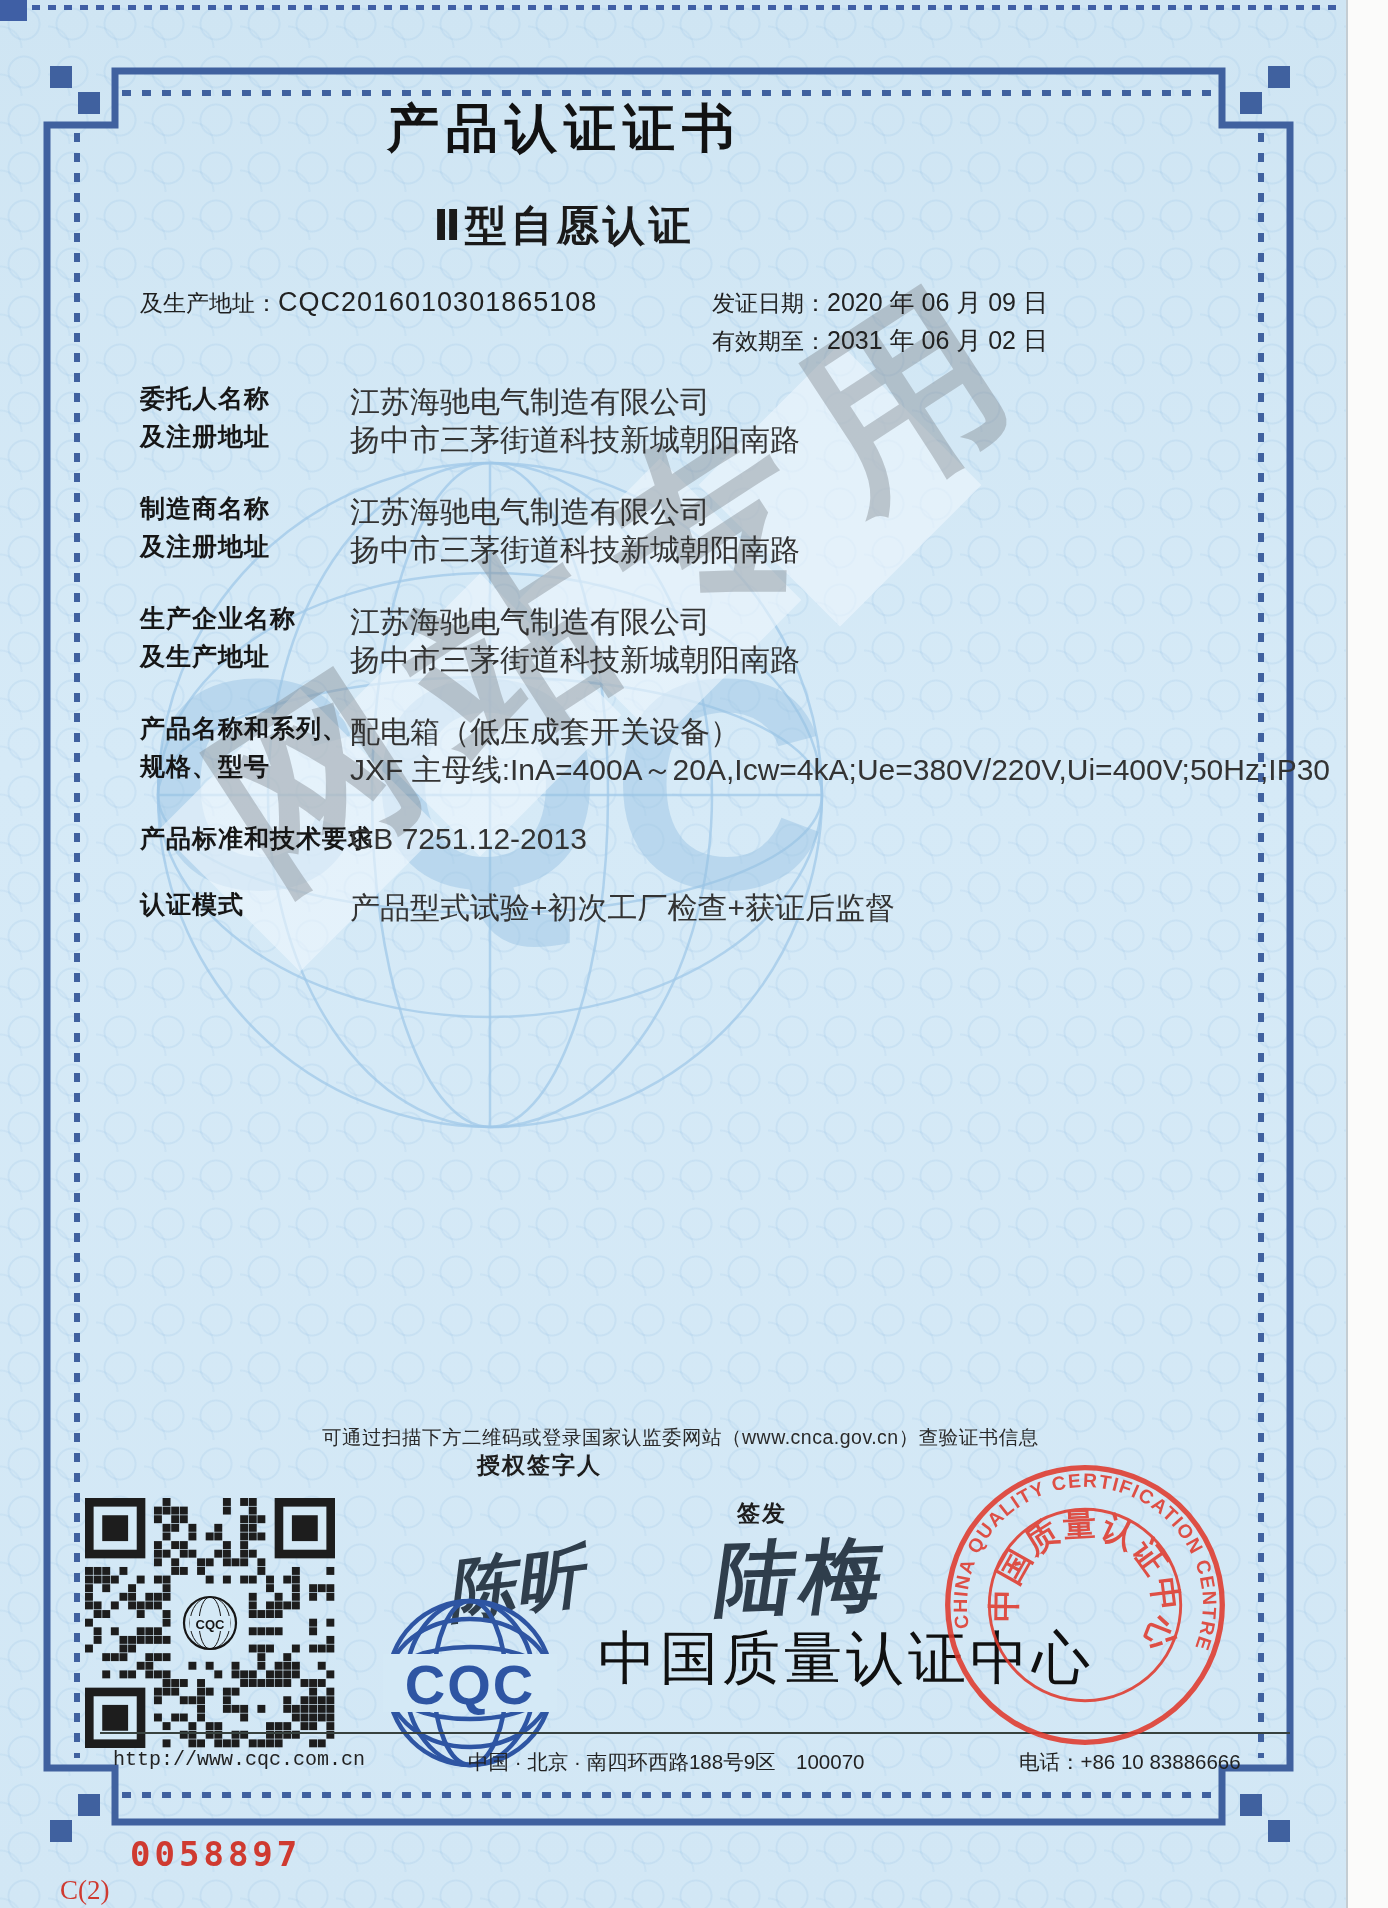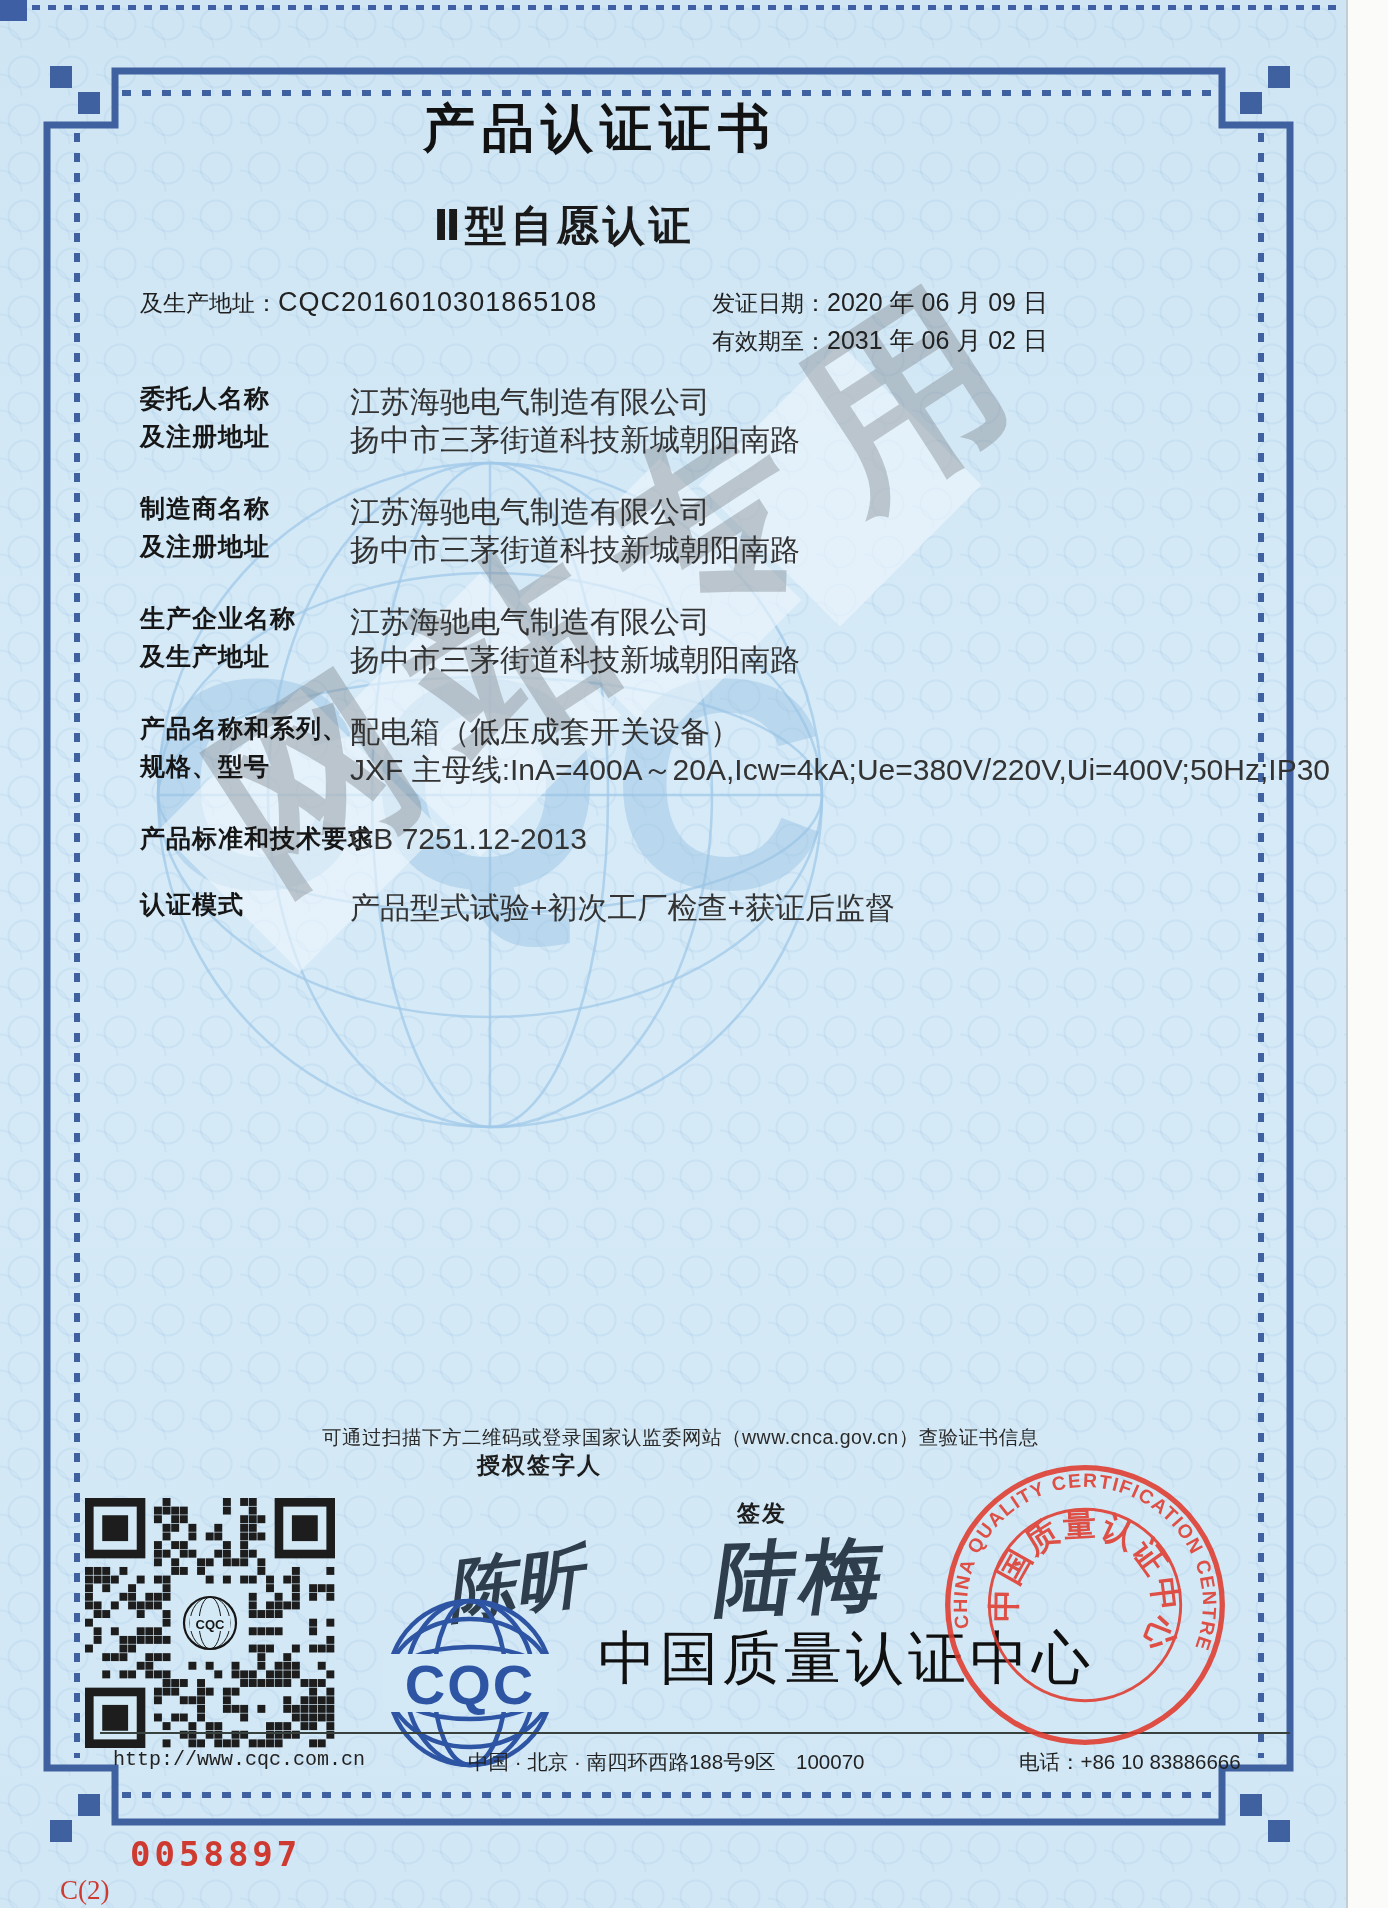--- a/index.html
+++ b/index.html
@@ -14,21 +14,21 @@
     inset:0;
     background-image:
       radial-gradient(circle at 24px 24px, rgba(125,175,220,0) 14px, rgba(125,175,220,.14) 15px, rgba(125,175,220,.14) 16px, rgba(125,175,220,0) 17px),
       radial-gradient(circle at 0px 48px, rgba(125,175,220,0) 20px, rgba(125,175,220,.11) 21px, rgba(125,175,220,.11) 22px, rgba(125,175,220,0) 23px);
     background-size:48px 48px;
   }
   .scan-strip{right:0;top:0;width:40px;height:1908px;background:#fbfbfa;border-left:2px solid #c4cdd3;}
   .scan-corner-sq{left:0;top:0;width:27px;height:21px;background:#3f5fa5;}
   .scan-top-dots{left:32px;top:5px;width:1310px;height:5px;
     background:repeating-linear-gradient(90deg,#3f5fa5 0 8px,transparent 8px 16px);}
-  .title{left:0;top:94px;width:1128px;text-align:center;font-size:52px;font-weight:900;letter-spacing:7px;color:#121212;padding-left:36px;}
+  .title{left:0;top:94px;width:1128px;text-align:center;font-size:52px;font-weight:900;letter-spacing:7px;color:#121212;}
   .subtitle{left:0;top:198px;width:1128px;text-align:center;font-size:42px;font-weight:600;letter-spacing:4px;color:#1a1a1a;}
   .kai{font-family:"Liberation Serif","DejaVu Serif",serif;}
   .certline{left:140px;top:287px;font-size:23px;}
   .certline .num{font-size:27px;letter-spacing:1px;color:#222;}
   .dateblock{left:712px;top:284px;font-size:23px;line-height:36px;white-space:nowrap;}
   .dateblock .v{font-size:25px;color:#222;}
   .frow{left:140px;width:1150px;}
   .flabel{position:absolute;left:0;font-size:25px;font-weight:700;color:#161616;white-space:nowrap;letter-spacing:1px;}
   .fvalue{position:absolute;left:210px;font-size:30px;color:#333;white-space:nowrap;}
   .l2{top:38px;}

